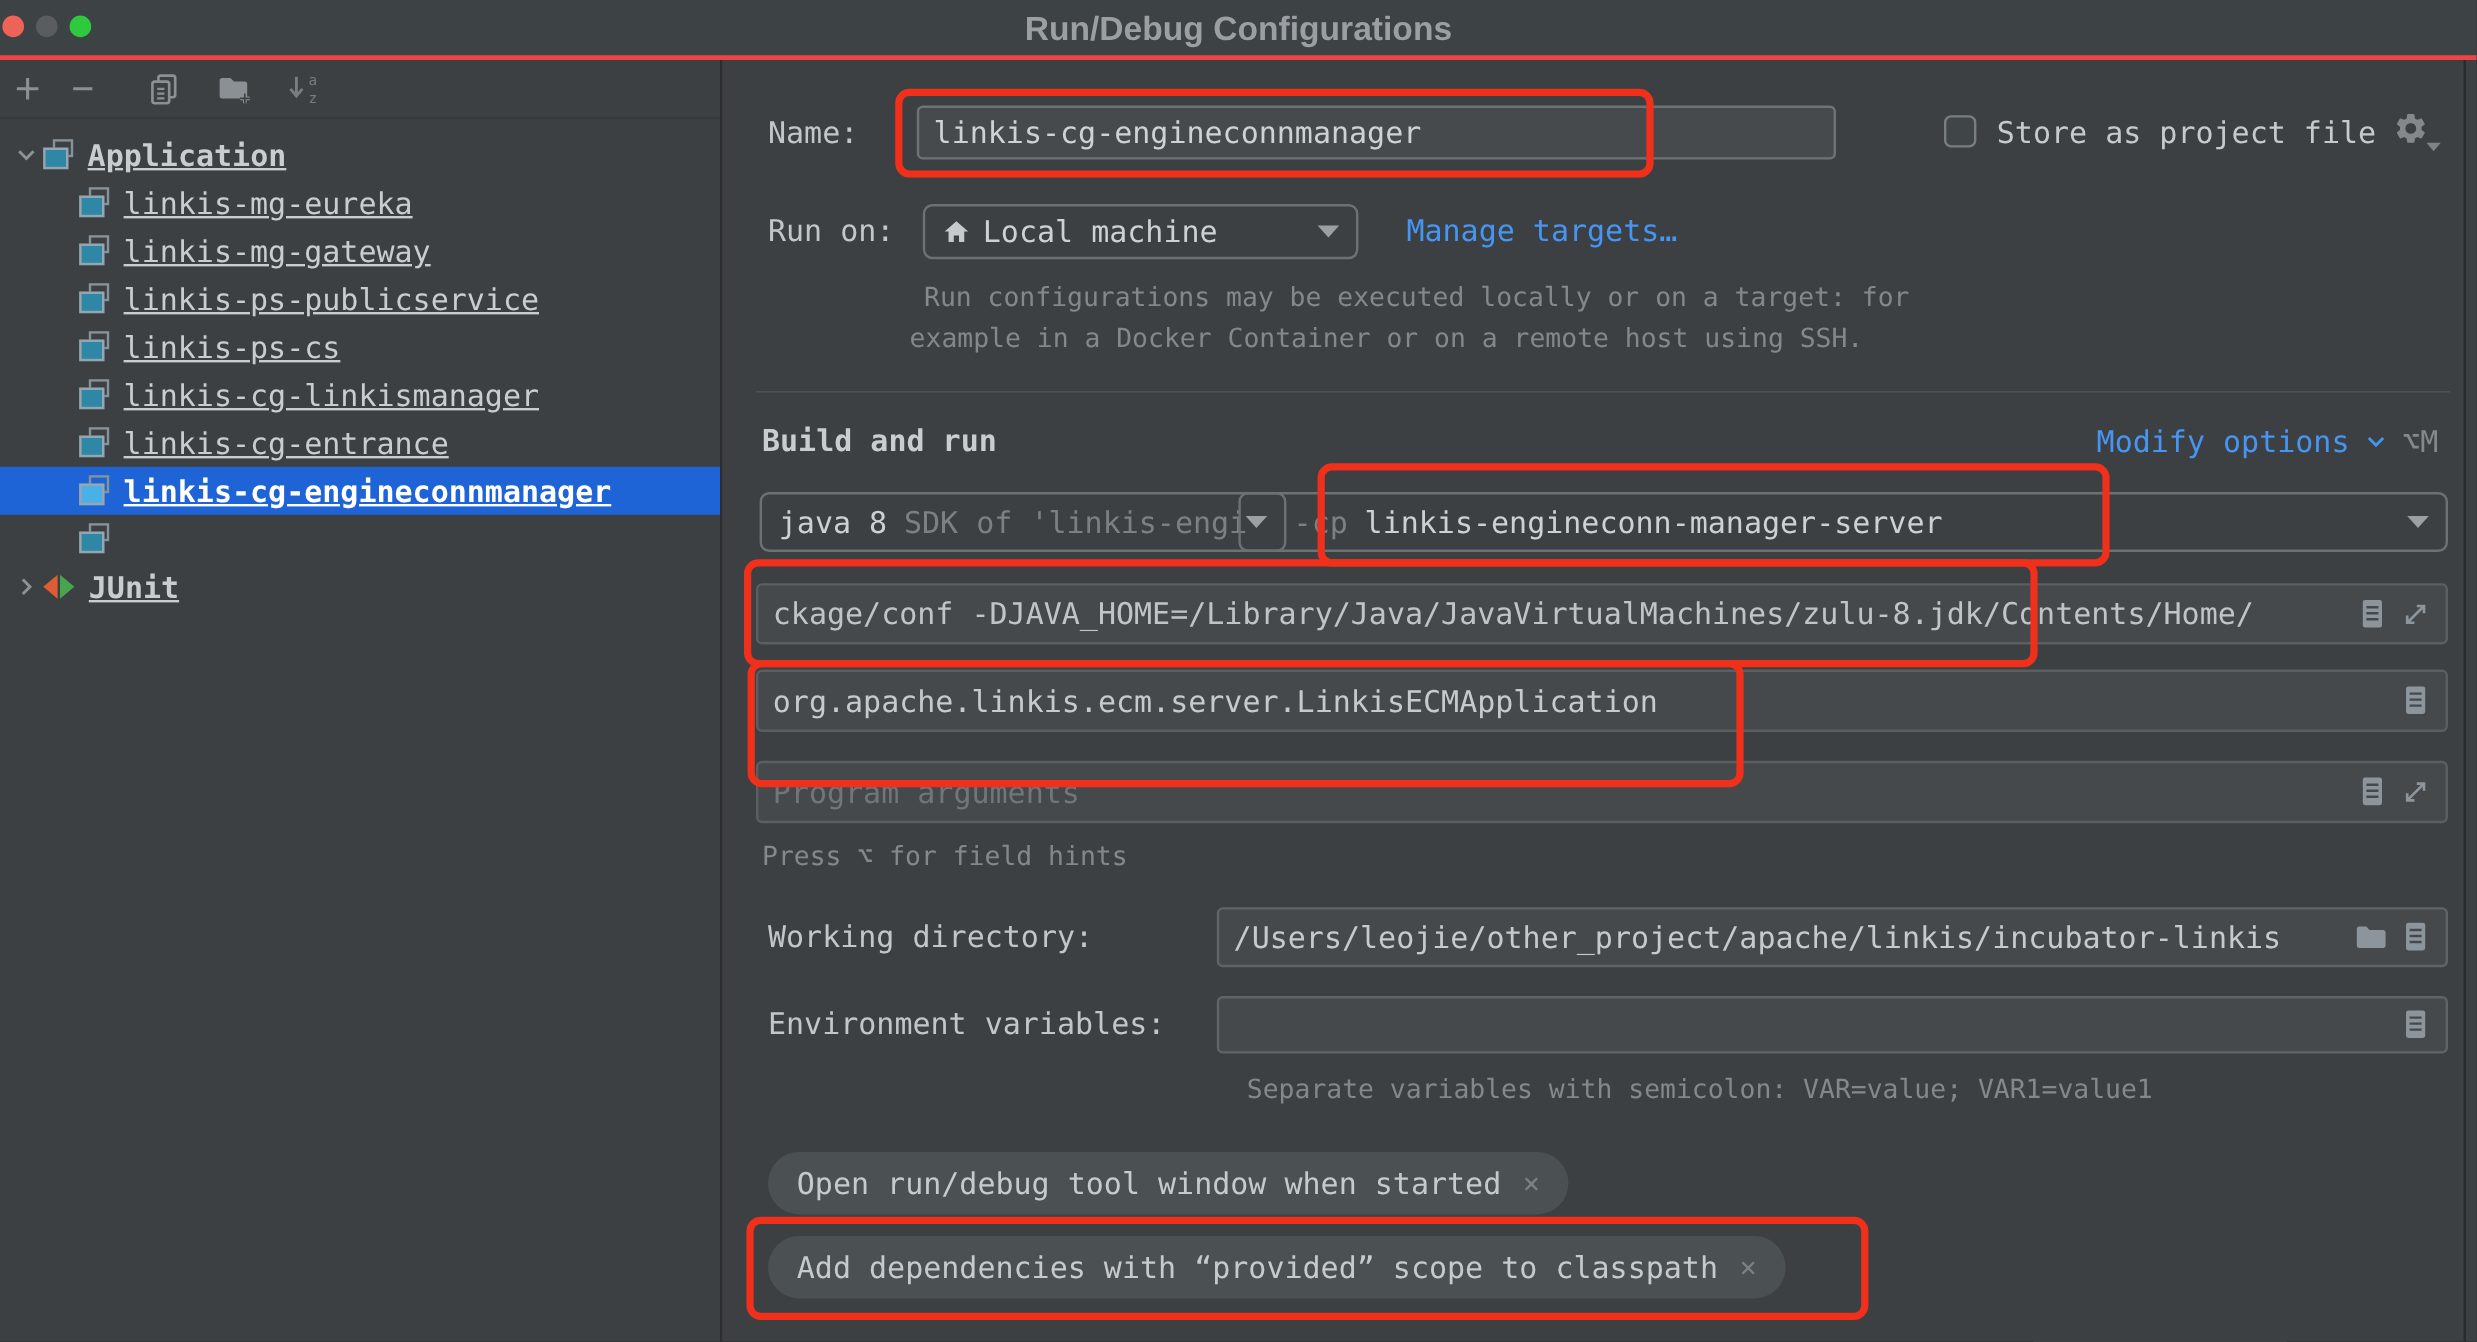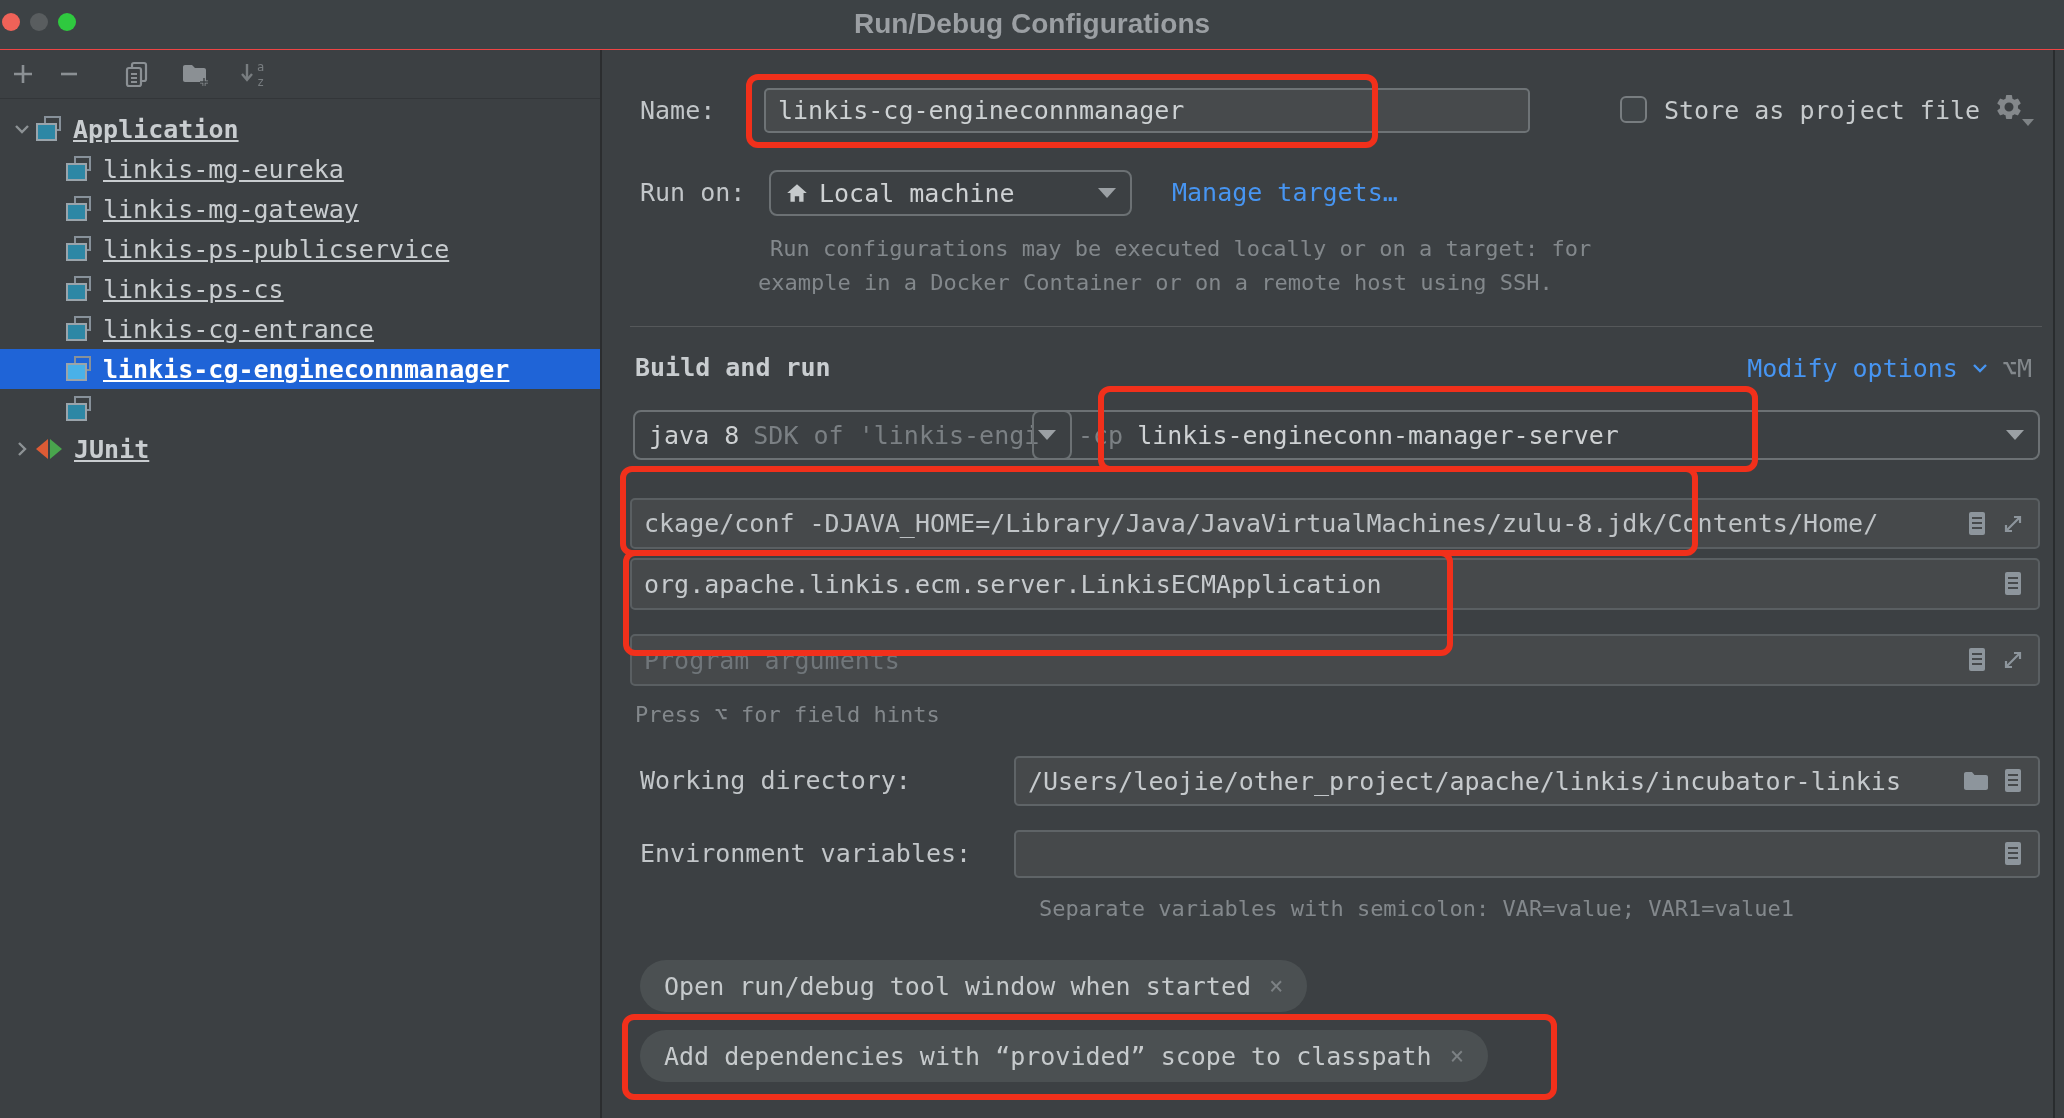--- a/index.html
+++ b/index.html
@@ -1,21 +1,21 @@
 <!DOCTYPE html>
 <html><head>
 <meta charset="utf-8">
 <style>
   * { margin:0; padding:0; box-sizing:border-box; }
   html,body { background:#2e3133; }
   body { font-family:"DejaVu Sans Mono","Liberation Mono",monospace; }
   .window{ position:relative; width:2064px; height:1118px; background:#3c4043; overflow:hidden; }
 
   
-  .titlebar{ position:absolute; left:0; top:0; width:100%; height:50px; background:#3d4245; border-bottom:1px solid #ef4444; }
+  .titlebar{ position:absolute; left:0; top:0; width:100%; height:50px; background:#3d4245; border-bottom:4px solid #ef4444; }
   .lights{ position:absolute; left:2px; top:13px; display:flex; gap:10px; }
   .light{ width:18px; height:18px; border-radius:50%; }
   .light.red{ background:#ef6258; }
   .light.grey{ background:#595d5f; }
   .light.green{ background:#2fc93f; }
   .win-title{ position:absolute; left:0; right:0; top:0; height:50px; line-height:48px; text-align:center;
     font-family:"Liberation Sans","DejaVu Sans",sans-serif; font-weight:bold; font-size:28px; color:#9b9fa3; }
 
   
   .main{ position:absolute; top:50px; left:0; right:0; bottom:0; display:flex; }
@@ -167,20 +167,27 @@
               <i class="front"></i>
             </span>
           <span class="tree-label">linkis-ps-publicservice</span>
         </div>
         <div class="tree-row child">
           <span class="app-icon">
               <i class="back"></i>
               <i class="front"></i>
             </span>
           <span class="tree-label">linkis-ps-cs</span>
+        </div>
+        <div class="tree-row child">
+          <span class="app-icon">
+              <i class="back"></i>
+              <i class="front"></i>
+            </span>
+          <span class="tree-label">linkis-cg-linkismanager</span>
         </div>
         <div class="tree-row child">
           <span class="app-icon">
               <i class="back"></i>
               <i class="front"></i>
             </span>
           <span class="tree-label">linkis-cg-entrance</span>
         </div>
         <div class="tree-row child selected">
           <span class="app-icon">
@@ -254,21 +261,21 @@
         <span style="white-space:nowrap;">java 8</span>
         <span class="dim" style="margin-left:14px; white-space:nowrap; overflow:hidden; flex:1;">SDK of 'linkis-enginec</span>
         <span class="caret"></span>
       </div>
       <div class="combo" style="left:430px; top:360px; width:1008px; height:50px;padding-left:44px;">
         <span class="dim">-cp</span>
         <span style="margin-left:14px; white-space:nowrap; overflow:hidden;">linkis-engineconn-manager-server</span>
         <span class="caret"></span>
       </div>
 
-      <div class="text-field" style="left:28px; top:436px; width:1410px; height:51px; border-color:#5a5f62;margin-top:12px;">
+      <div class="text-field" style="left:28px; top:436px; width:1410px; height:51px; border-color:#5a5f62;">
         <span class="val" style="color:#c0c4c7;">ckage/conf -DJAVA_HOME=/Library/Java/JavaVirtualMachines/zulu-8.jdk/Contents/Home/</span>
         <span class="f-icons">
           <svg width="26" height="30">
               <rect x="5" y="3" width="16" height="23" rx="2" fill="#8d959c"></rect>
               <path d="M8 9h10M8 14h10M8 19h10" stroke="#46494b" stroke-width="2"></path>
             </svg>
           <svg width="26" height="26">
               <path d="M6 20L20 6M14 6h6v6M12 20H6v-6" stroke="#8d959c" stroke-width="2.2" fill="none"></path>
             </svg>
         </span>

